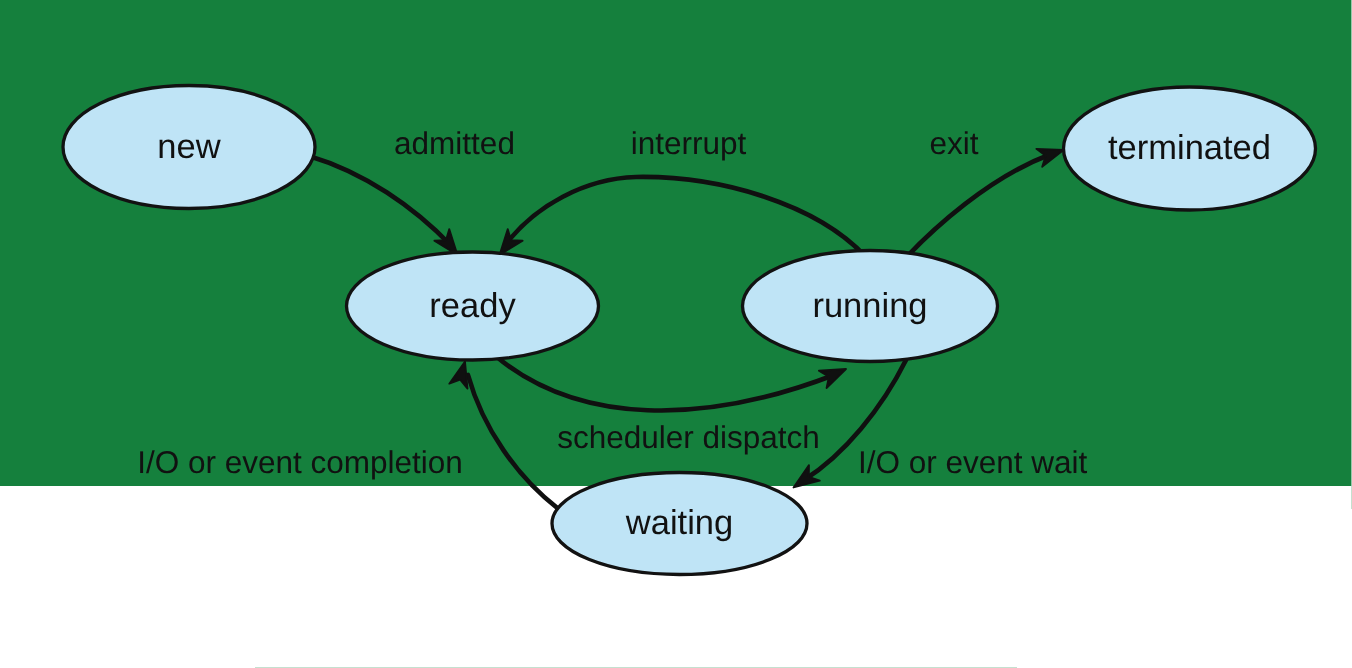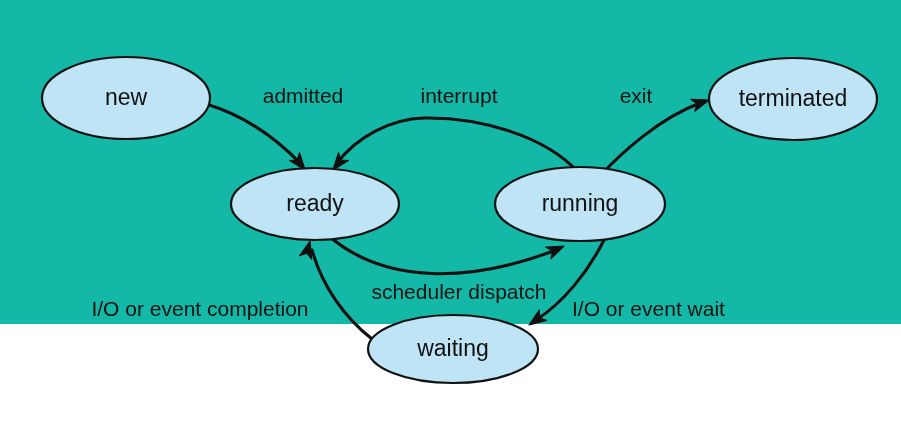--- a/index.html
+++ b/index.html
@@ -11,21 +11,21 @@
   body {
     width: 901px;
     height: 445px;
     overflow: hidden;
     font-family: "Liberation Sans", sans-serif;
   }
   #diagram-root {
     position: relative;
     width: 901px;
     height: 324px;
-    background: #14b8a6;
+    background: #15803d;
   }
   svg#state-diagram {
     display: block;
     width: 901px;
     height: 445px;
   }
   .state-ellipse {
     stroke: #121212;
     stroke-width: 2.2;
   }

